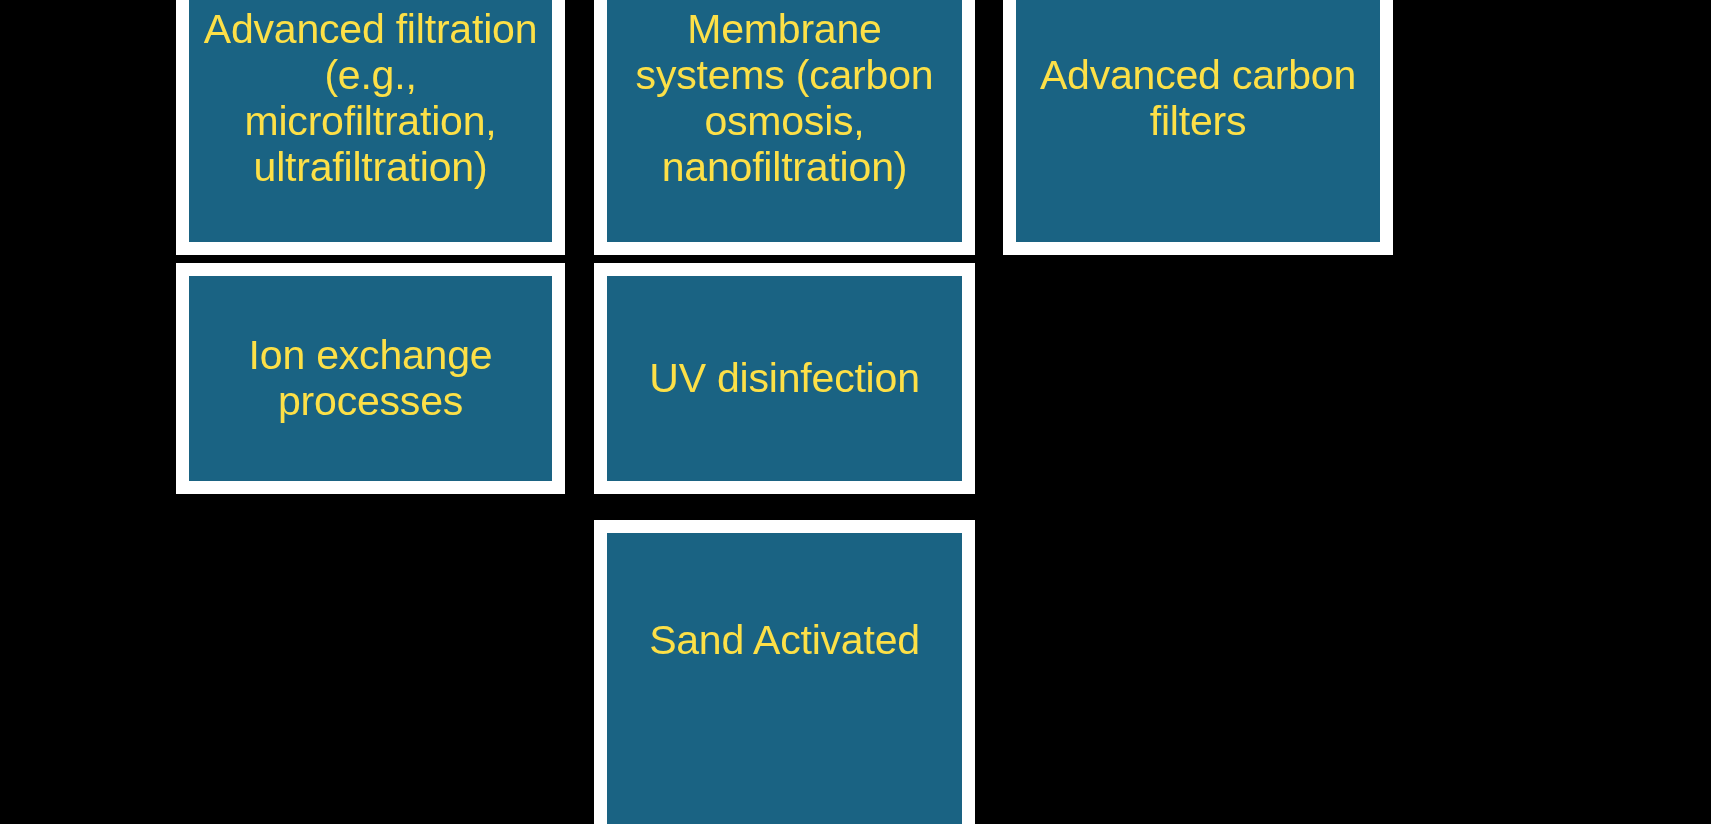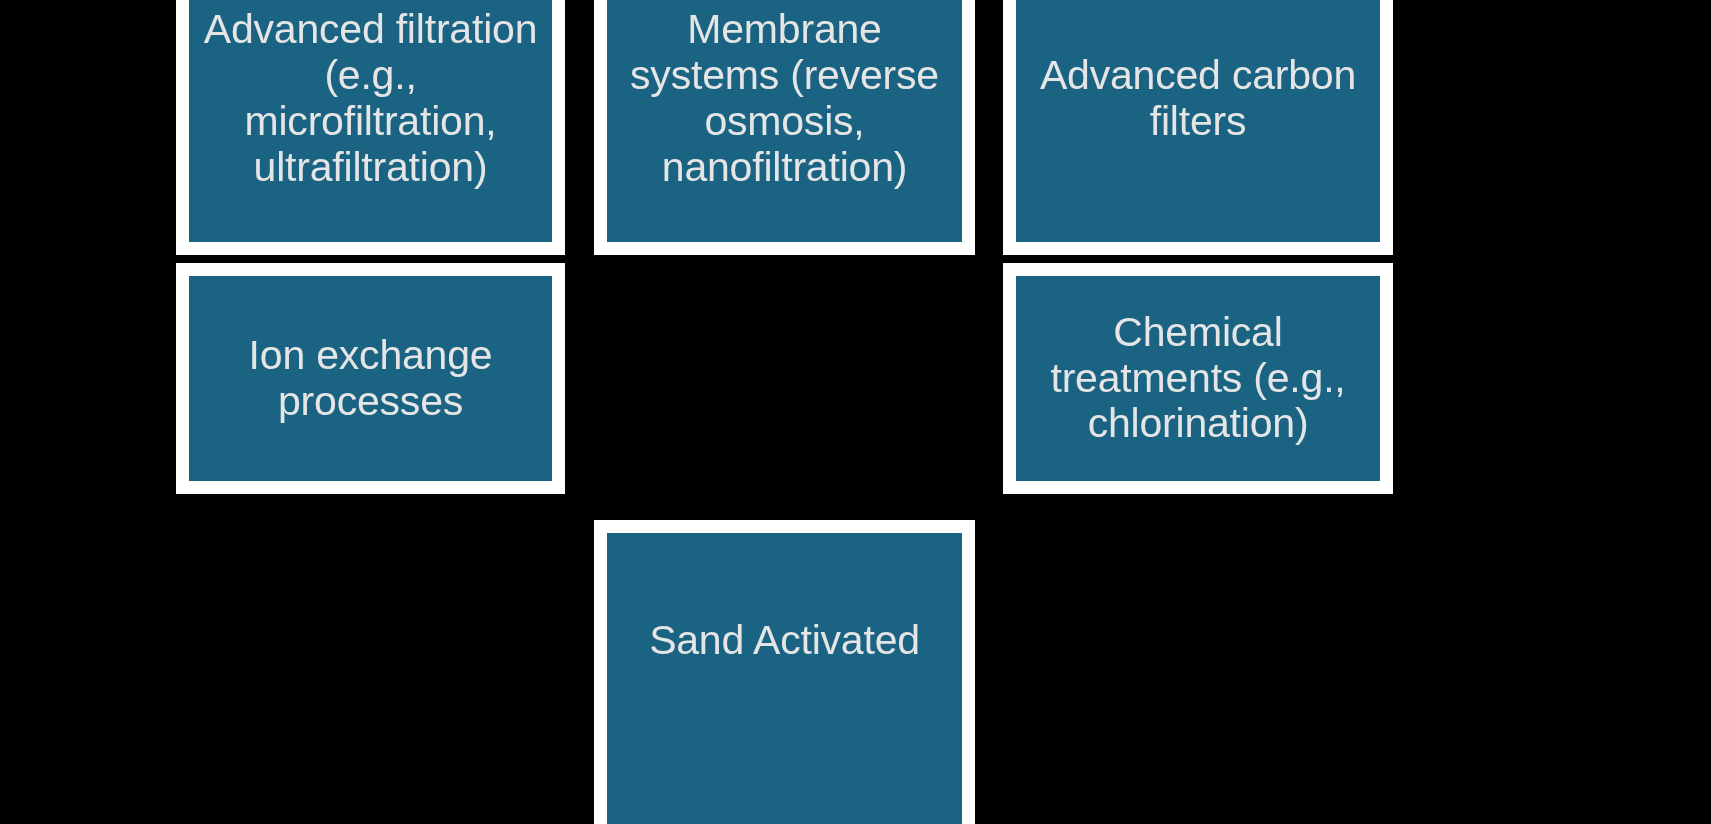--- a/index.html
+++ b/index.html
@@ -31,21 +31,21 @@
     width: 100%;
     height: 100%;
     background: #1a6383;
     box-sizing: border-box;
     display: flex;
     align-items: center;
     justify-content: center;
     padding: 6px 10px;
   }
   .node-label {
-    color: #e5e5e5;
+    color: #fde047;
     font-family: "Liberation Sans", sans-serif;
     font-size: 41px;
     line-height: 1.12;
     text-align: center;
     letter-spacing: -0.2px;
     white-space: pre-line;
     font-weight: 400;
   }
   
   .r1 { top: -36px; height: 291px; }
@@ -75,48 +75,46 @@
       <span class="node-label">Advanced filtration
 (e.g.,
 microfiltration,
 ultrafiltration)</span>
     </div>
   </div>
 
   <div class="node r1 c2">
     <div class="node-fill">
       <span class="node-label">Membrane
-systems (reverse
+systems (carbon
 osmosis,
 nanofiltration)</span>
     </div>
   </div>
 
   <div class="node r1 c3">
     <div class="node-fill">
       <span class="node-label">Advanced carbon
 filters</span>
     </div>
   </div>
 
   <div class="node r2 c1">
     <div class="node-fill">
       <span class="node-label">Ion exchange
 processes</span>
     </div>
   </div>
 
-
-  <div class="node r2 c3">
+  <div class="node r2 c2">
     <div class="node-fill">
-      <span class="node-label">Chemical
-treatments (e.g.,
-chlorination)</span>
+      <span class="node-label">UV disinfection</span>
     </div>
   </div>
+
 
   <div class="node r3 c2">
     <div class="node-fill">
       <span class="node-label">Sand Activated</span>
     </div>
   </div>
 
 </div>
 
 </body></html>

